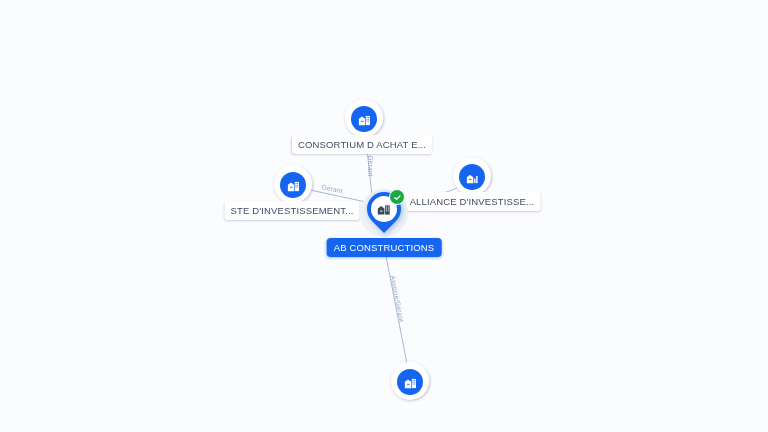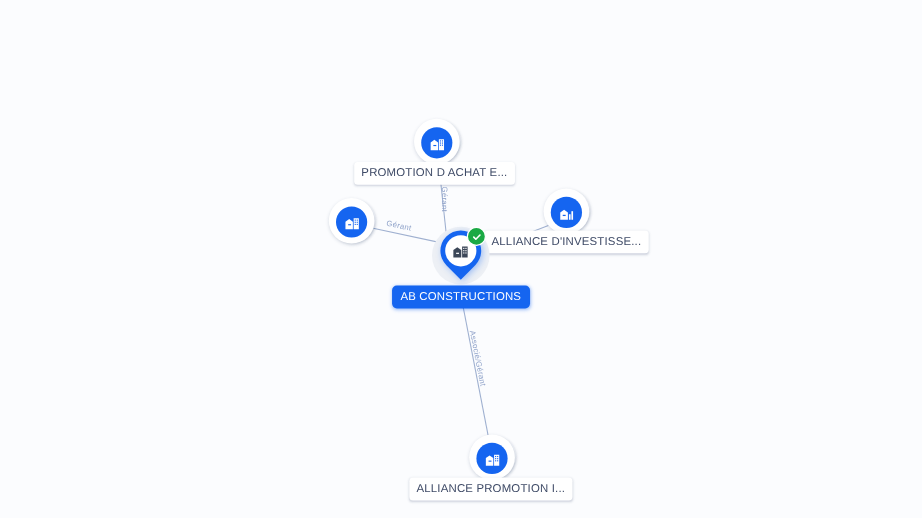--- a/index.html
+++ b/index.html
@@ -196,21 +196,21 @@
         <rect x="10.2" y="5.3" width="1" height="1" fill="#1565f0"></rect>
         <rect x="12" y="5.3" width="1" height="1" fill="#1565f0"></rect>
         <rect x="10.2" y="7.2" width="1" height="1" fill="#1565f0"></rect>
         <rect x="12" y="7.2" width="1" height="1" fill="#1565f0"></rect>
         <rect x="10.2" y="9.1" width="1" height="1" fill="#1565f0"></rect>
         <rect x="12" y="9.1" width="1" height="1" fill="#1565f0"></rect>
         <rect x="4.4" y="9.4" width="2.6" height="1" fill="#1565f0"></rect>
       </svg>
     </div>
   </div>
-  <div class="node-label" style="left:362px; top:135px;">PROMOTION D ACHAT E...</div>
+  <div class="node-label" style="left:362px; top:135px;">CONSORTIUM D ACHAT E...</div>
 
   <div class="node" style="left:293px; top:184px;">
     <div class="disc-stack">
       <div class="disc d3"></div>
       <div class="disc d2"></div>
       <div class="disc d1"></div>
     </div>
     <div class="icon-circle">
       <svg width="15" height="15" viewBox="0 0 16 16" fill="none">
         <path d="M2 14V7.2l3.3-2.4L8.6 7.2V14z" fill="#ffffff"></path>
@@ -218,20 +218,21 @@
         <rect x="10.2" y="5.3" width="1" height="1" fill="#1565f0"></rect>
         <rect x="12" y="5.3" width="1" height="1" fill="#1565f0"></rect>
         <rect x="10.2" y="7.2" width="1" height="1" fill="#1565f0"></rect>
         <rect x="12" y="7.2" width="1" height="1" fill="#1565f0"></rect>
         <rect x="10.2" y="9.1" width="1" height="1" fill="#1565f0"></rect>
         <rect x="12" y="9.1" width="1" height="1" fill="#1565f0"></rect>
         <rect x="4.4" y="9.4" width="2.6" height="1" fill="#1565f0"></rect>
       </svg>
     </div>
   </div>
+  <div class="node-label" style="left:292px; top:201px;">STE D'INVESTISSEMENT...</div>
 
   <div class="node" style="left:472px; top:176px;">
     <div class="disc-stack">
       <div class="disc d3"></div>
       <div class="disc d2"></div>
       <div class="disc d1"></div>
     </div>
     <div class="icon-circle">
       <svg width="15" height="15" viewBox="0 0 16 16" fill="none">
         <path d="M2 14V7.6l3.4-2.5L8.8 7.6V14z" fill="#ffffff"></path>
@@ -256,21 +257,20 @@
         <rect x="10.2" y="5.3" width="1" height="1" fill="#1565f0"></rect>
         <rect x="12" y="5.3" width="1" height="1" fill="#1565f0"></rect>
         <rect x="10.2" y="7.2" width="1" height="1" fill="#1565f0"></rect>
         <rect x="12" y="7.2" width="1" height="1" fill="#1565f0"></rect>
         <rect x="10.2" y="9.1" width="1" height="1" fill="#1565f0"></rect>
         <rect x="12" y="9.1" width="1" height="1" fill="#1565f0"></rect>
         <rect x="4.4" y="9.4" width="2.6" height="1" fill="#1565f0"></rect>
       </svg>
     </div>
   </div>
-  <div class="node-label" style="left:409px; top:398px;">ALLIANCE PROMOTION I...</div>
 
   <div class="node" style="left:384px; top:212px;">
     <div class="pin-halo"></div>
     <div class="pin-wrap">
       <div class="pin-shape"></div>
       <div class="pin-inner">
         <svg width="16" height="16" viewBox="0 0 16 16" fill="none">
           <path d="M1.8 13.6V7.4l3.3-2.4 3.3 2.4v6.2z" fill="#3c4758"></path>
           <path d="M9.1 13.6V4.4h4.6v9.2z" fill="#3c4758"></path>
           <rect x="10" y="5.5" width="1" height="1" fill="#ffffff"></rect>

